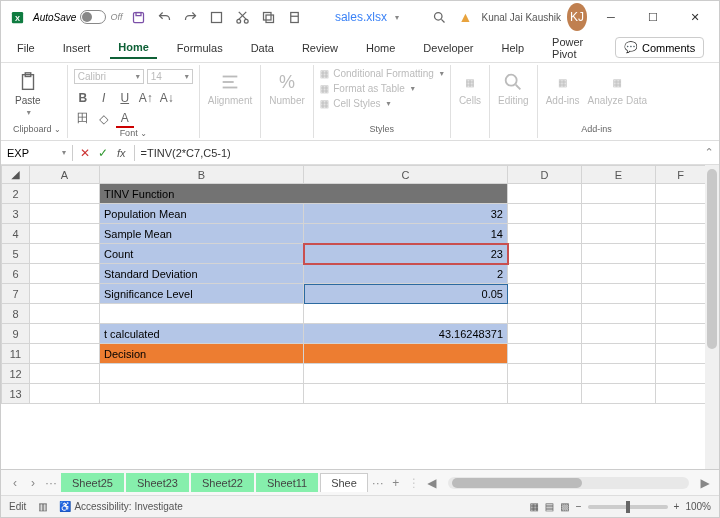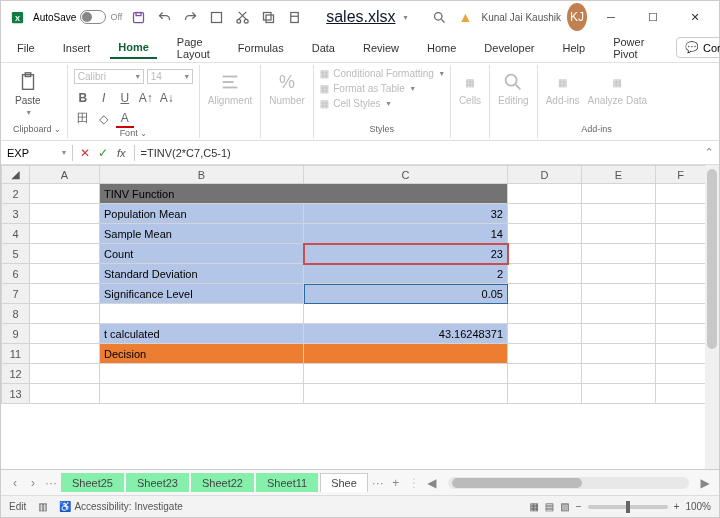--- a/index.html
+++ b/index.html
@@ -1,25 +1,25 @@
 <!DOCTYPE html>
 <html><head>
 <meta charset="utf-8">
 <style>
 * { box-sizing: border-box; margin: 0; padding: 0; }
 body { font-family: "Segoe UI", Tahoma, sans-serif; font-size: 11px; background: #f0f0f0; width: 720px; height: 518px; overflow: hidden; position: relative; }
 .window { background: #fff; width: 720px; height: 518px; display: flex; flex-direction: column; border: 1px solid #ccc; }
 .titlebar { height: 32px; display: flex; align-items: center; padding: 0 6px; background: #fff; gap: 6px; }
-.titlebar .autosave { display: flex; align-items: center; gap: 4px; font-size: 10px; }
+.titlebar .autosave { display: flex; align-items: center; gap: 4px; font-size: 10px; font-style: italic; }
 .toggle { width: 26px; height: 14px; border: 1px solid #888; border-radius: 8px; position: relative; background: #fff; }
 .toggle::after { content: ""; position: absolute; width: 10px; height: 10px; border-radius: 50%; background: #888; left: 1px; top: 1px; }
 .ti { width: 20px; height: 20px; display: flex; align-items: center; justify-content: center; color: #555; font-size: 14px; }
 .ti svg { width: 15px; height: 15px; }
 .spacer { flex: 1; }
-.filename { font-size: 16px; color: #0f172a; text-decoration: underline; }
+.filename { font-size: 12px; color: #3b82f6; }
 .user-badge { width: 20px; height: 28px; border-radius: 50%; background: #c08050; color: #fff; font-size: 12px; display: flex; align-items: center; justify-content: center; }
 .winbtn { width: 36px; height: 28px; display: flex; align-items: center; justify-content: center; color: #333; }
 .menubar { height: 30px; display: flex; align-items: center; padding: 0 8px; gap: 12px; border-bottom: 1px solid #e0e0e0; }
 .menu-item { padding: 4px 8px; font-size: 11px; color: #333; cursor: pointer; }
 .menu-item.active { color: #0f6137; border-bottom: 2px solid #0f6137; font-weight: 600; }
 .comments-btn { border: 1px solid #ccc; border-radius: 4px; padding: 3px 8px; display: flex; align-items: center; gap: 4px; font-size: 11px; }
 .share-btn { width: 24px; height: 24px; background: #107c41; border-radius: 4px; display: flex; align-items: center; justify-content: center; color: #fff; margin-left: 4px; }
 .ribbon { height: 78px; display: flex; border-bottom: 1px solid #ddd; background: #fff; padding: 2px 6px; }
 .rgroup { display: flex; flex-direction: column; justify-content: space-between; border-right: 1px solid #e0e0e0; padding: 2px 6px 0; }
 .rgroup:last-child { border-right: none; }
@@ -146,21 +146,20 @@
     <div class="user-badge">KJ</div>
     <div class="winbtn">─</div>
     <div class="winbtn">☐</div>
     <div class="winbtn">✕</div>
   </div>
 
   <div class="menubar">
     <div class="menu-item">File</div>
     <div class="menu-item">Insert</div>
     <div class="menu-item active">Home</div>
-    <div class="menu-item">Page Layout</div>
     <div class="menu-item">Formulas</div>
     <div class="menu-item">Data</div>
     <div class="menu-item">Review</div>
     <div class="menu-item">Home</div>
     <div class="menu-item">Developer</div>
     <div class="menu-item">Help</div>
     <div class="menu-item">Power Pivot</div>
     <div class="spacer"></div>
     <div class="comments-btn">
       <span>💬</span>

